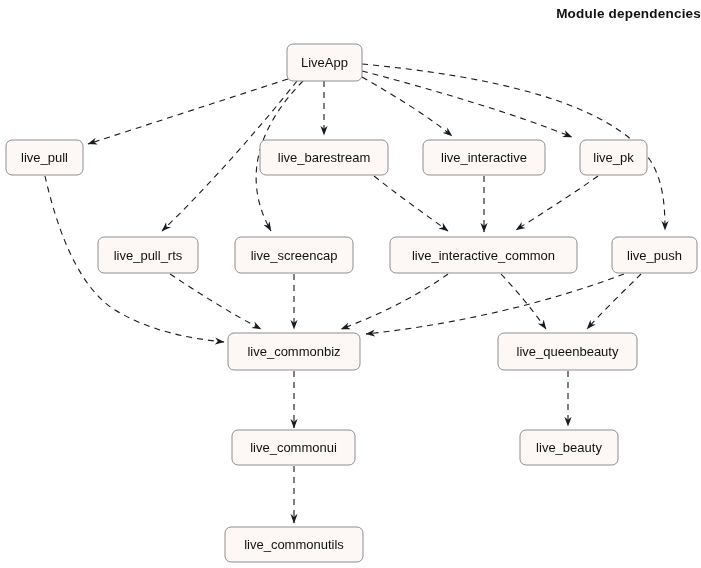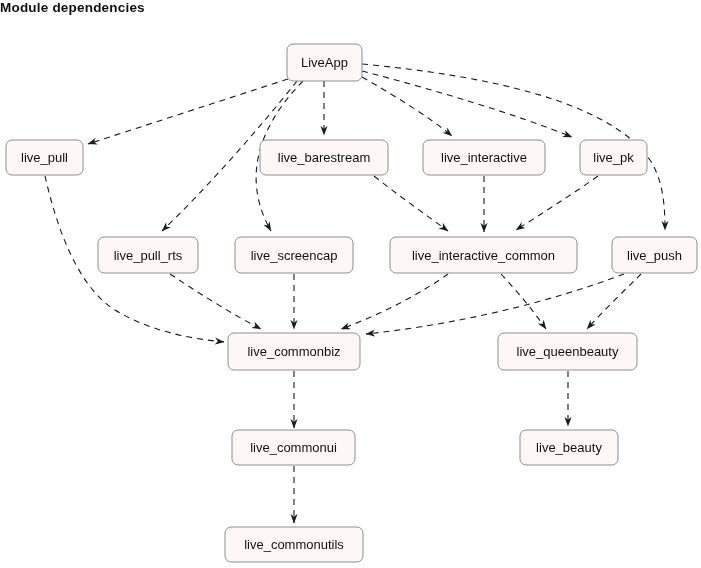--- a/index.html
+++ b/index.html
@@ -10,24 +10,24 @@
   }
   .stage {
     position: relative;
     width: 701px;
     height: 568px;
     background: #ffffff;
     overflow: hidden;
   }
   .graph-title {
     position: absolute;
-    top: 0;
+    top: 6px;
     left: 0;
     width: 701px;
-    text-align: left;
+    text-align: right;
     font-size: 13.5px;
     font-weight: bold;
     color: #111111;
     letter-spacing: 0.2px;
   }
   svg { position: absolute; top: 0; left: 0; }
   .edge {
     fill: none;
     stroke-width: 1.1px;
     stroke-dasharray: 6,5;

